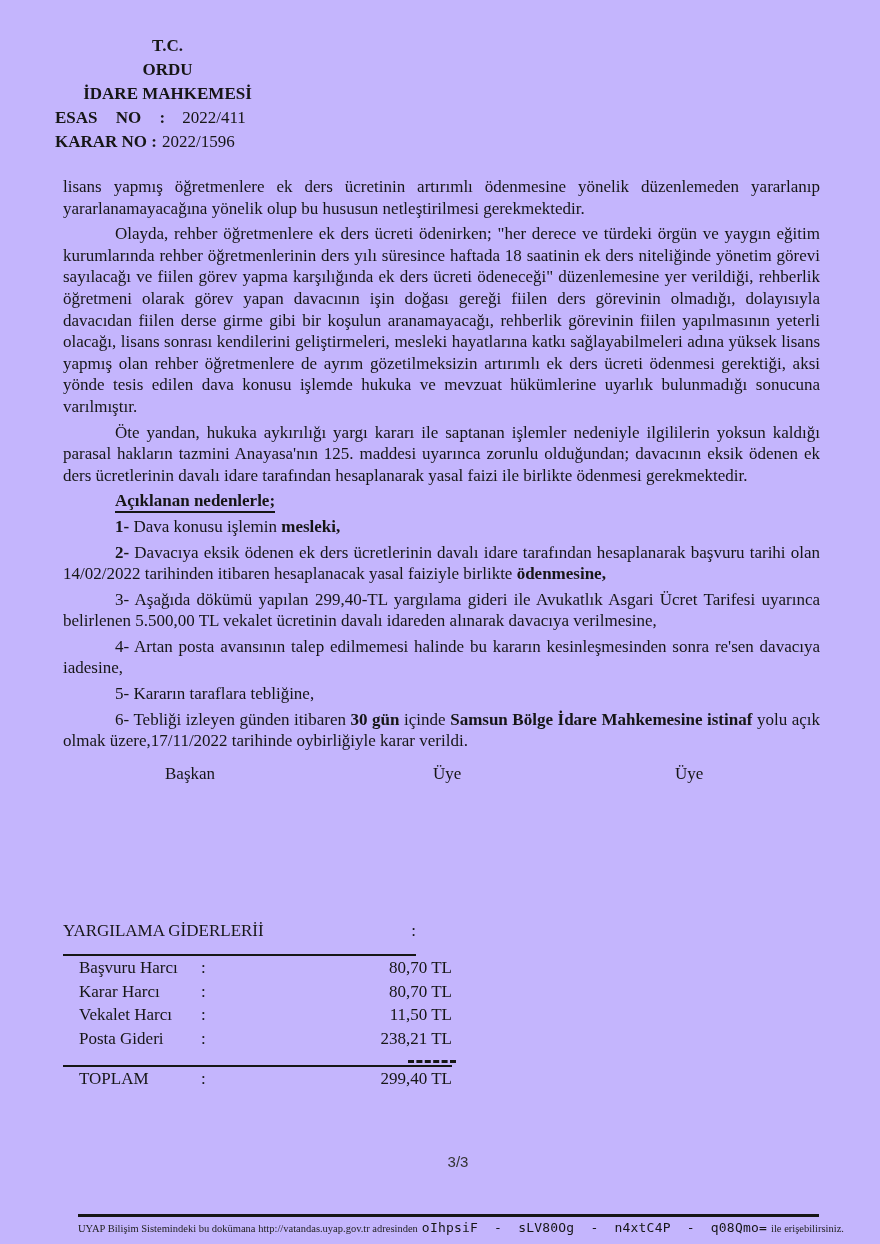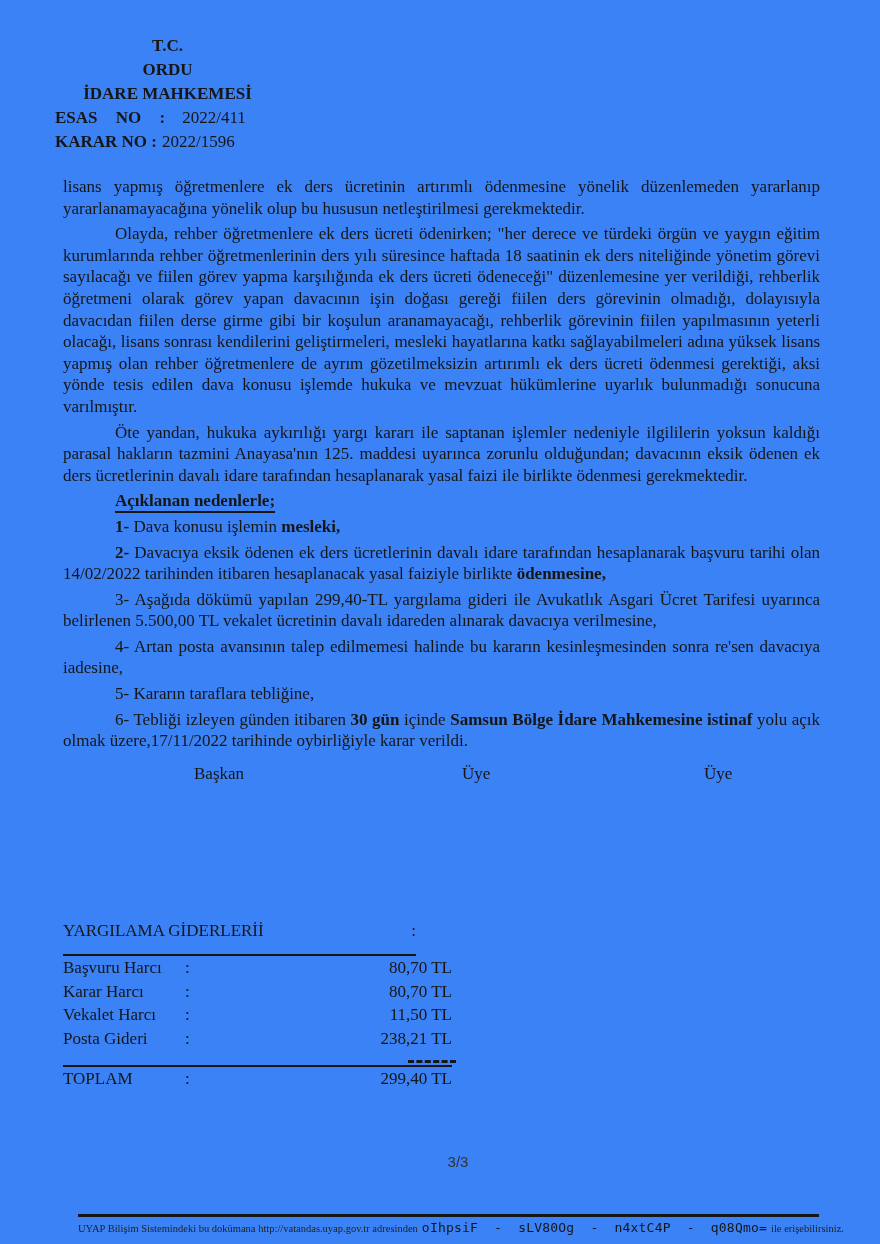--- a/index.html
+++ b/index.html
@@ -2,21 +2,21 @@
 <html lang="tr"><head>
 <meta charset="utf-8">
 <style>
   * { margin: 0; padding: 0; box-sizing: border-box; }
   html, body { background: #888; }
   .page {
     position: relative;
     width: 880px;
     height: 1244px;
     margin: 0 auto;
-    background: #3b82f6;
+    background: #c4b5fd;
     color: #161616;
     font-family: "Liberation Serif", "DejaVu Serif", serif;
     overflow: hidden;
   }
 
   
   .court-header { position: absolute; top: 34px; left: 55px; width: 760px; }
   .ch-center { width: 225px; text-align: center; font-weight: bold; font-size: 17px; line-height: 24px; }
   .case-line { font-size: 17px; line-height: 24px; }
   .case-label { font-weight: bold; }
@@ -36,34 +36,34 @@
   }
   .para { margin-bottom: 0; }
   .para + .para { margin-top: 4px; }
   .para.indent { text-indent: 52px; }
   .heading-line { margin-top: 5px; margin-left: 52px; text-align: left; }
   .heading-line .hl { font-weight: bold; border-bottom: 2px solid #161616; padding-bottom: 1px; }
   .bold { font-weight: bold; }
 
   
   .signatures { position: absolute; top: 764px; left: 0; width: 880px; height: 22px; font-size: 17px; }
-  .sig { position: absolute; white-space: nowrap; margin-left: 29px; }
+  .sig { position: absolute; white-space: nowrap; }
   .sig1 { left: 165px; }
   .sig2 { left: 433px; }
   .sig3 { left: 675px; }
 
   
   .costs { position: absolute; top: 920px; left: 63px; width: 389px; font-size: 17px; }
   .costs-title {
     width: 353px;
     display: flex; justify-content: space-between; align-items: baseline;
     border-bottom: 2px solid #161616;
     padding-bottom: 12px; line-height: 22px;
   }
-  .cost-row { display: flex; align-items: center; line-height: 23.6px; }
+  .cost-row { display: flex; align-items: center; line-height: 23.6px; margin-left: 16px; }
   .cost-row .cr-label { width: 122px; }
   .cost-row .cr-value { margin-left: auto; }
   .total-divider { position: relative; margin-top: 15px; border-top: 2px solid #161616; }
   .total-divider .dash-overlay {
     position: absolute; right: -4px; top: -7px; width: 48px; height: 0;
     border-top: 3px dashed #161616;
   }
   .cost-row.total { line-height: 24px; }
 
   

